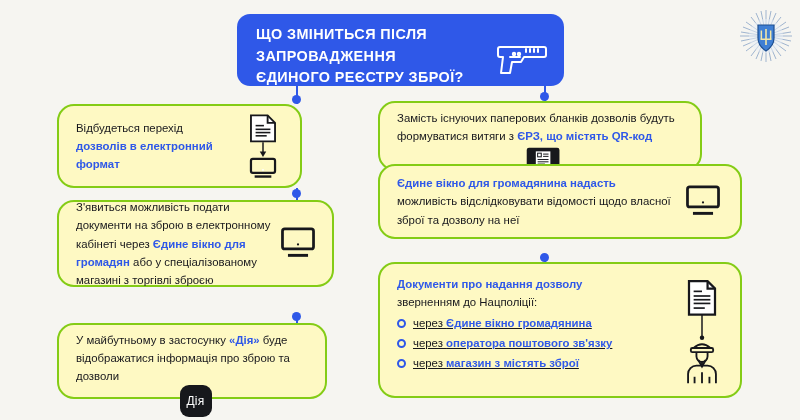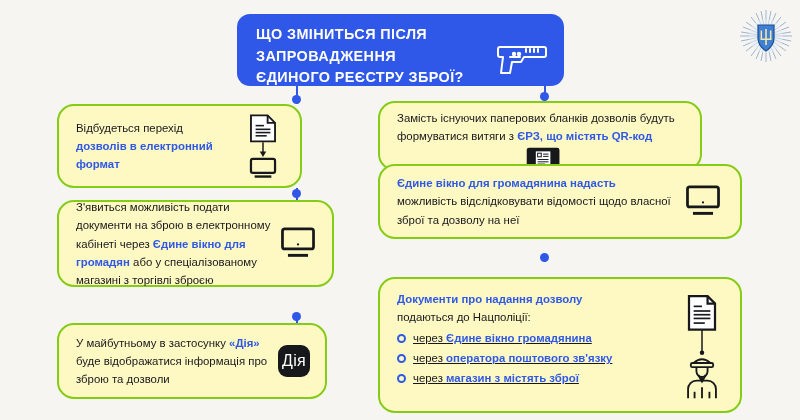--- a/index.html
+++ b/index.html
@@ -126,36 +126,36 @@
     flex: 1;
     line-height: 1.45;
   }
   .head-line {
     font-weight: bold;
   }
 
   
   #card-l1 { left: 57px;  top: 104px; width: 245px; height: 84px; }
   #card-l2 { left: 57px;  top: 200px; width: 277px; height: 87px; }
-  #card-l3 { left: 57px;  top: 323px; width: 270px; height: 76px; }
+  #card-l3 { left: 57px;  top: 323px; width: 270px; height: 76px; flex-direction: column; }
 
   #card-r1 { left: 378px; top: 101px; width: 324px; height: 70px; flex-direction: column; }
   #card-r2 { left: 378px; top: 164px; width: 364px; height: 75px; }
-  #card-r3 { left: 378px; top: 277px; width: 364px; height: 136px; }
+  #card-r3 { left: 378px; top: 262px; width: 364px; height: 136px; }
 
   #card-r3 { align-items: flex-start; padding-top: 11px; }
   #card-r3 .icon-slot { flex-direction: column; align-items: center; padding-top: 2px; }
 
   .dia-icon {
     width: 32px;
     height: 32px;
     border-radius: 9px;
     background: #17181c;
     color: #ffffff;
-    font-size: 16px;
+    font-size: 12px;
     display: flex;
     align-items: center;
     justify-content: center;
     letter-spacing: 0.3px;
   }
 </style>
 </head>
 <body>
 
 <div id="infographic">
@@ -323,21 +323,21 @@
         <rect x="6" y="4" width="34" height="22" rx="2.5" fill="none" stroke="#17181c" stroke-width="3"></rect>
         <circle cx="23" cy="21" r="1.2" fill="#17181c"></circle>
         <line x1="12" y1="33" x2="34" y2="33" stroke="#17181c" stroke-width="3.2"></line>
       </svg>
     </div>
   </div>
 
   <div class="card" id="card-r3">
     <div class="body">
       <div class="head-line blue">Документи про надання дозволу</div>
-      <div>подаються до Нацполіції:</div>
+      <div>зверненням до Нацполіції:</div>
       <ul class="bullets">
         <li>
           <span class="bullet-mark"></span>
           <span class="bullet-text"><span>через </span><span class="blue">Єдине вікно громадянина</span></span>
         </li>
         <li>
           <span class="bullet-mark"></span>
           <span class="bullet-text"><span>через </span><span class="blue">оператора поштового зв'язку</span></span>
         </li>
         <li>

